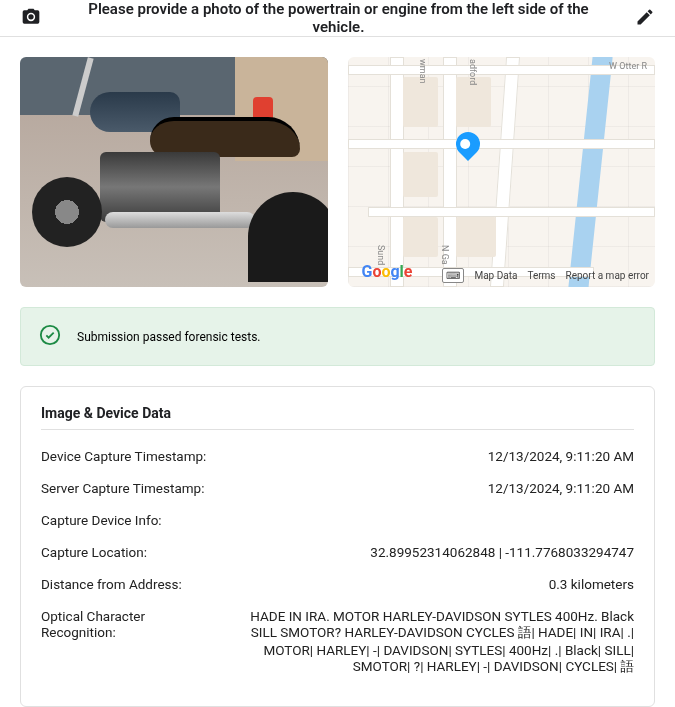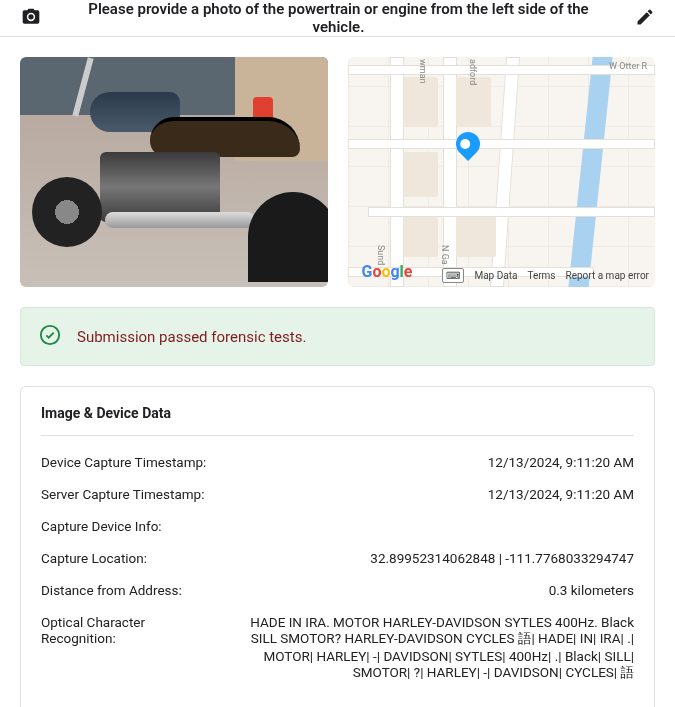--- a/index.html
+++ b/index.html
@@ -93,29 +93,29 @@
     margin: 0 20px 20px 20px;
     background:#e6f3e9;
     border-radius:4px;
     padding:16px 18px;
     display:flex;
     align-items:center;
     gap:16px;
     color:#1c6b3c;
     border:1px solid #d3e9d9;
   }
-  .status-bar .msg { color:#7f1d1d; font-size:15px; }
+  .status-bar .msg { color:#000000; font-size:12px; }
 
   .panel {
     margin:0 20px 20px 20px;
     border:1px solid #e0e0e0;
     border-radius:6px;
     padding:18px 20px 22px 20px;
   }
-  .panel h3 { font-size:14px; font-weight:700; margin-bottom:10px; padding-bottom:14px; border-bottom:1px solid #e0e0e0; }
+  .panel h3 { font-size:14px; font-weight:700; margin-bottom:10px; padding-bottom:8px; border-bottom:1px solid #e0e0e0; }
   .data-row { display:flex; justify-content:space-between; gap:20px; padding:8px 0; font-size:13.5px; color:#222; }
   .data-row .k { flex:0 0 auto; min-width:70px; max-width:180px; }
   .data-row .v { flex:1; text-align:right; word-break:break-word; }
 </style>
 </head>
 <body>
 
 <div class="header">
   <span class="cam-icon">
     <svg width="22" height="20" viewBox="0 0 24 24" fill="currentColor">

